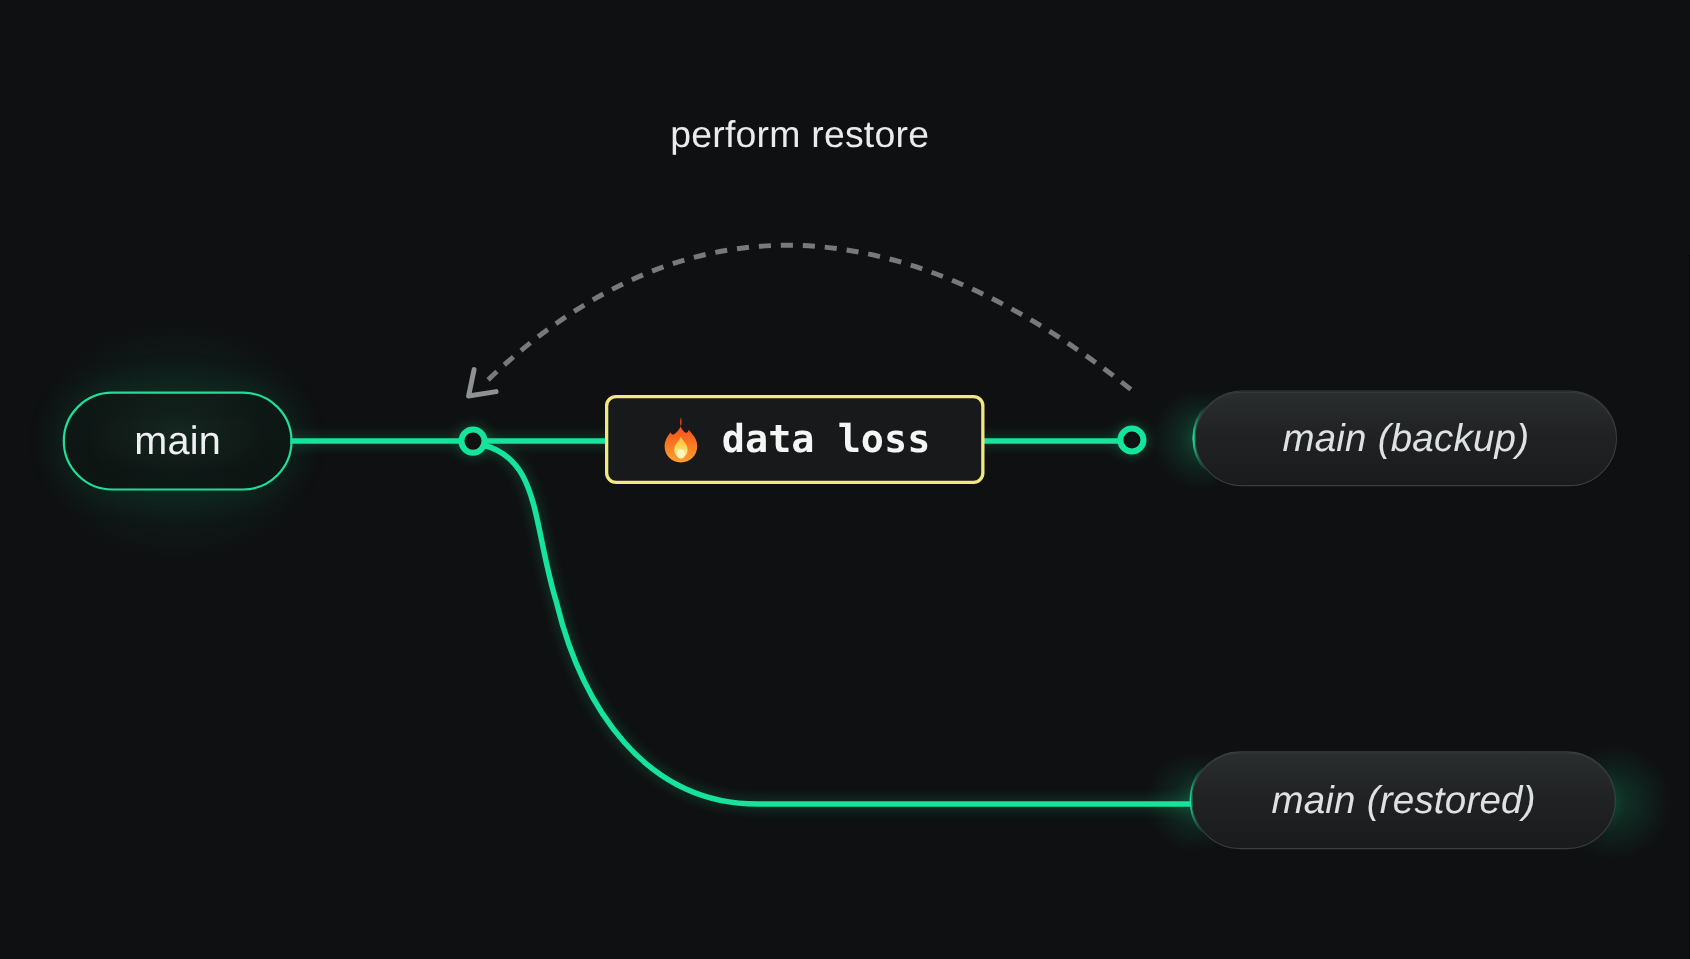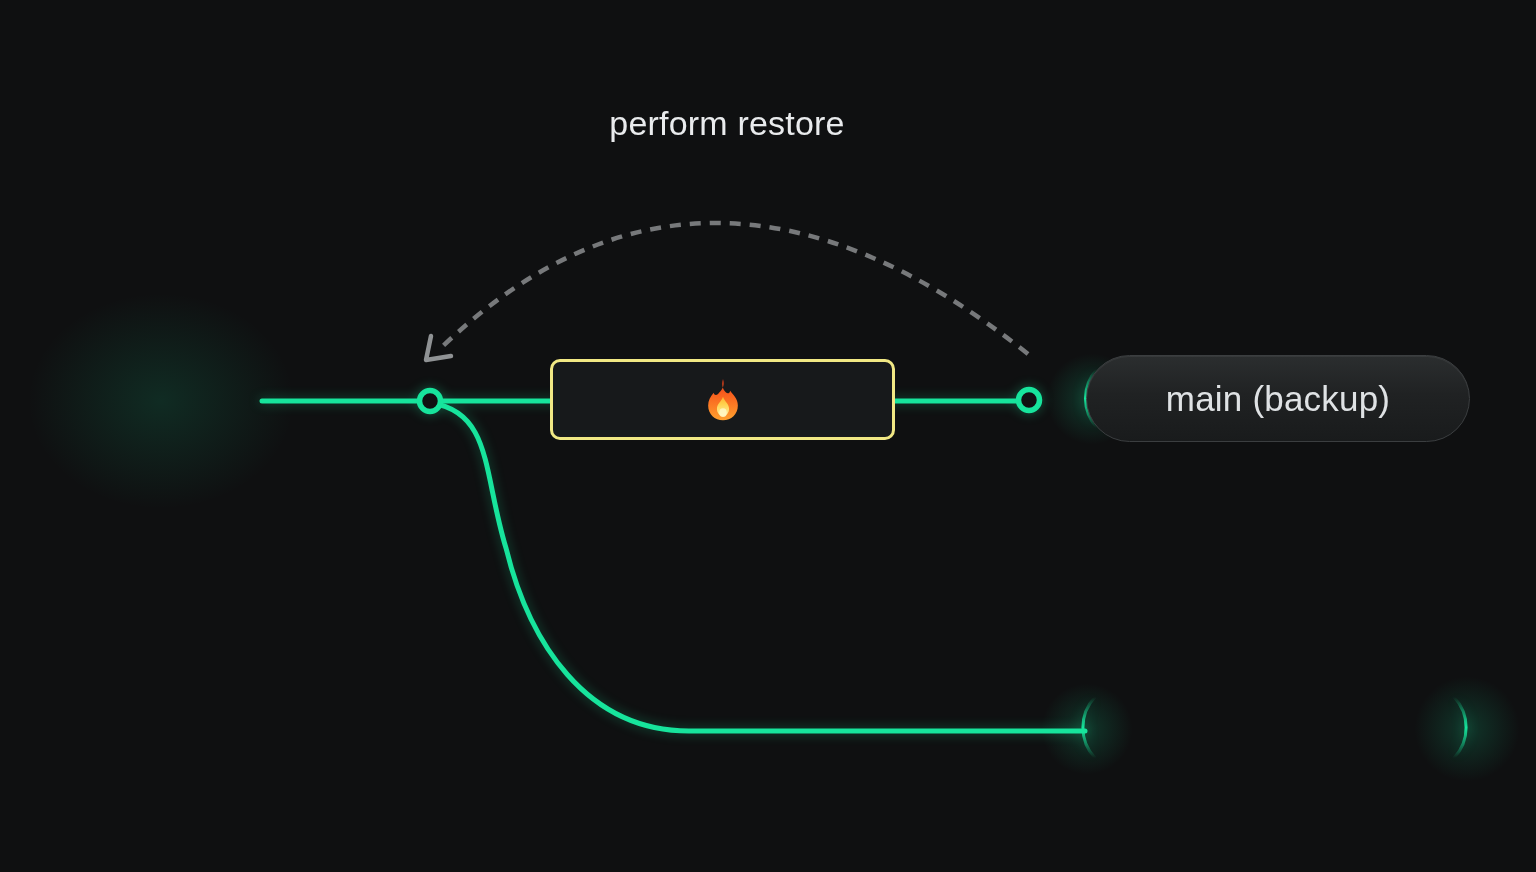--- a/index.html
+++ b/index.html
@@ -53,20 +53,21 @@
   .main-pill{
     left:57px;top:356px;width:209px;height:90px;font-size:36px;color:#eef0f2;
     border:2px solid #1fdf98;
     background:radial-gradient(ellipse at 50% 40%, #152620 0%, #0e1413 65%, #0c0e0e 100%);
     box-shadow:0 0 40px rgba(23,228,156,0.10), inset 0 0 30px rgba(23,228,156,0.05);
   }
   .gray-pill{
     border:1.5px solid var(--pill-border);
     background:linear-gradient(180deg,#2b2e2f 0%,#202223 45%,#191b1c 100%);
     box-shadow:inset 0 1px 0 rgba(255,255,255,0.06);
+    font-style:italic;
   }
   .backup-pill{left:1086px;top:355px;width:384px;height:87px;}
   .restored-pill{left:1083px;top:683px;width:386px;height:89px;}
 
   .eventbox{
     position:absolute;left:550px;top:359px;width:345px;height:81px;
     border:3px solid var(--warning-yellow);border-radius:10px;
     background:var(--box-bg);
     display:flex;align-items:center;justify-content:center;gap:17px;
   }
@@ -118,30 +119,37 @@
       <path class="edge-arc" d="M1097 369 A43.5 43.5 0 0 0 1097 428"></path>
       <path class="edge-arc" d="M1095 697 A44.5 44.5 0 0 0 1095 758"></path>
       <path class="edge-arc" d="M1454 697 A44.5 44.5 0 0 1 1454 758"></path>
     </g>
   </svg>
 
   <div class="annotation">
     <div>perform restore</div>
   </div>
 
+  <div class="pill main-pill">
+    <span>main</span>
+  </div>
 
   <div class="eventbox">
     <svg class="fire" viewBox="0 0 36 40">
       <path fill="url(#flameOuter)" d="M18 1 C20 8 16.5 11.5 13.5 14.5 C11.8 16.2 10 15.8 9.5 13.5
         C6.5 17 4.5 20.8 4.5 25 C4.5 33 10.5 38.5 18 38.5 C25.5 38.5 31.5 33 31.5 25
         C31.5 18.5 27 15 24.5 11.5 C24 14 22.3 14.8 20.5 13 C17.8 10.3 16.5 6.5 18 1 Z"></path>
       <path fill="url(#flameInner)" d="M18 17 C19.5 21.5 23.5 23.3 23.5 28 C23.5 31.8 21 34.5 18 34.5
         C15 34.5 12.5 31.8 12.5 28 C12.5 23.3 16.5 21.5 18 17 Z"></path>
       <ellipse cx="18" cy="31.5" rx="3.4" ry="4" fill="#fff6c2" opacity="0.9"></ellipse>
     </svg>
+    <span class="label">data loss</span>
   </div>
 
   <div class="pill gray-pill backup-pill">
     <span>main (backup)</span>
   </div>
 
+  <div class="pill gray-pill restored-pill">
+    <span>main (restored)</span>
+  </div>
 
 </div>
 
 </body></html>

